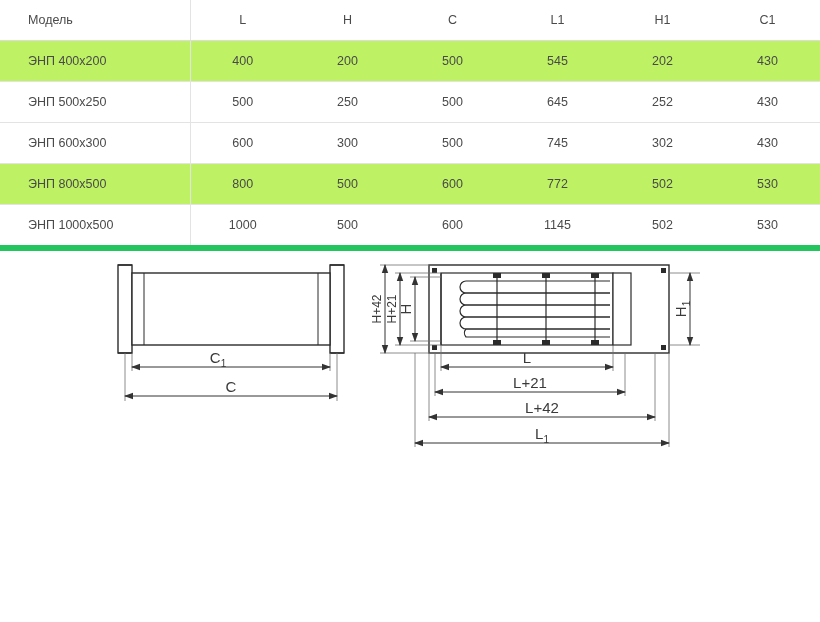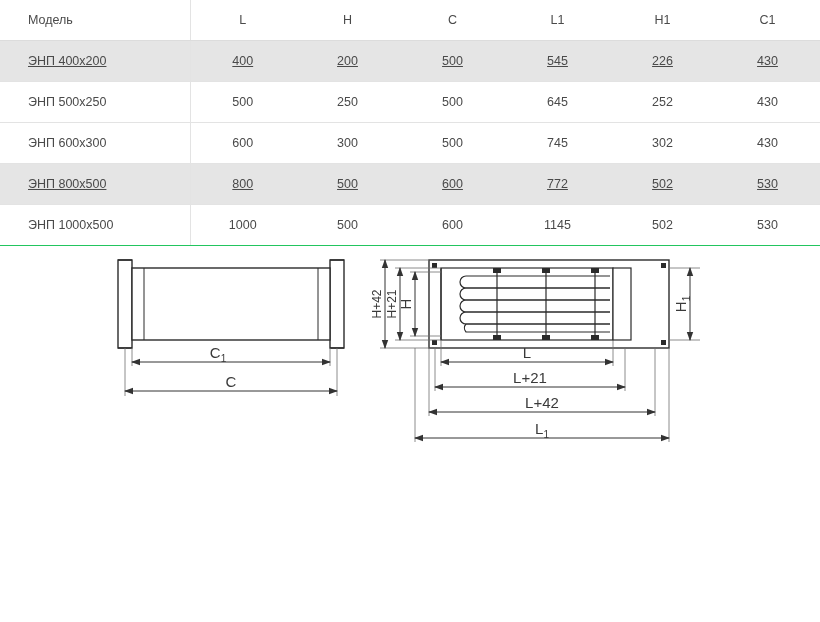--- a/index.html
+++ b/index.html
@@ -41,25 +41,24 @@
   .spec-table td.model-col {
     text-align: left;
     padding-left: 28px;
     border-right: 1px solid #e3e3e3;
   }
   .spec-table th.val-col,
   .spec-table td.val-col {
     text-align: center;
   }
   .spec-table tbody tr.alt td {
-    background: #e5e5e5;
-    text-decoration: underline;
+    background: #bef264;
   }
   .spec-table tbody tr:last-child td {
-    border-bottom: 1px solid #22c55e;
+    border-bottom: 6px solid #22c55e;
   }
 
   
   .drawings {
     position: relative;
     width: 820px;
     height: 245px;
   }
   .drawings svg {
     display: block;
@@ -102,21 +101,21 @@
       <th class="val-col">C1</th>
     </tr>
   </thead>
   <tbody>
     <tr class="alt">
       <td class="model-col">ЭНП 400х200</td>
       <td class="val-col">400</td>
       <td class="val-col">200</td>
       <td class="val-col">500</td>
       <td class="val-col">545</td>
-      <td class="val-col">226</td>
+      <td class="val-col">202</td>
       <td class="val-col">430</td>
     </tr>
     <tr>
       <td class="model-col">ЭНП 500х250</td>
       <td class="val-col">500</td>
       <td class="val-col">250</td>
       <td class="val-col">500</td>
       <td class="val-col">645</td>
       <td class="val-col">252</td>
       <td class="val-col">430</td>

